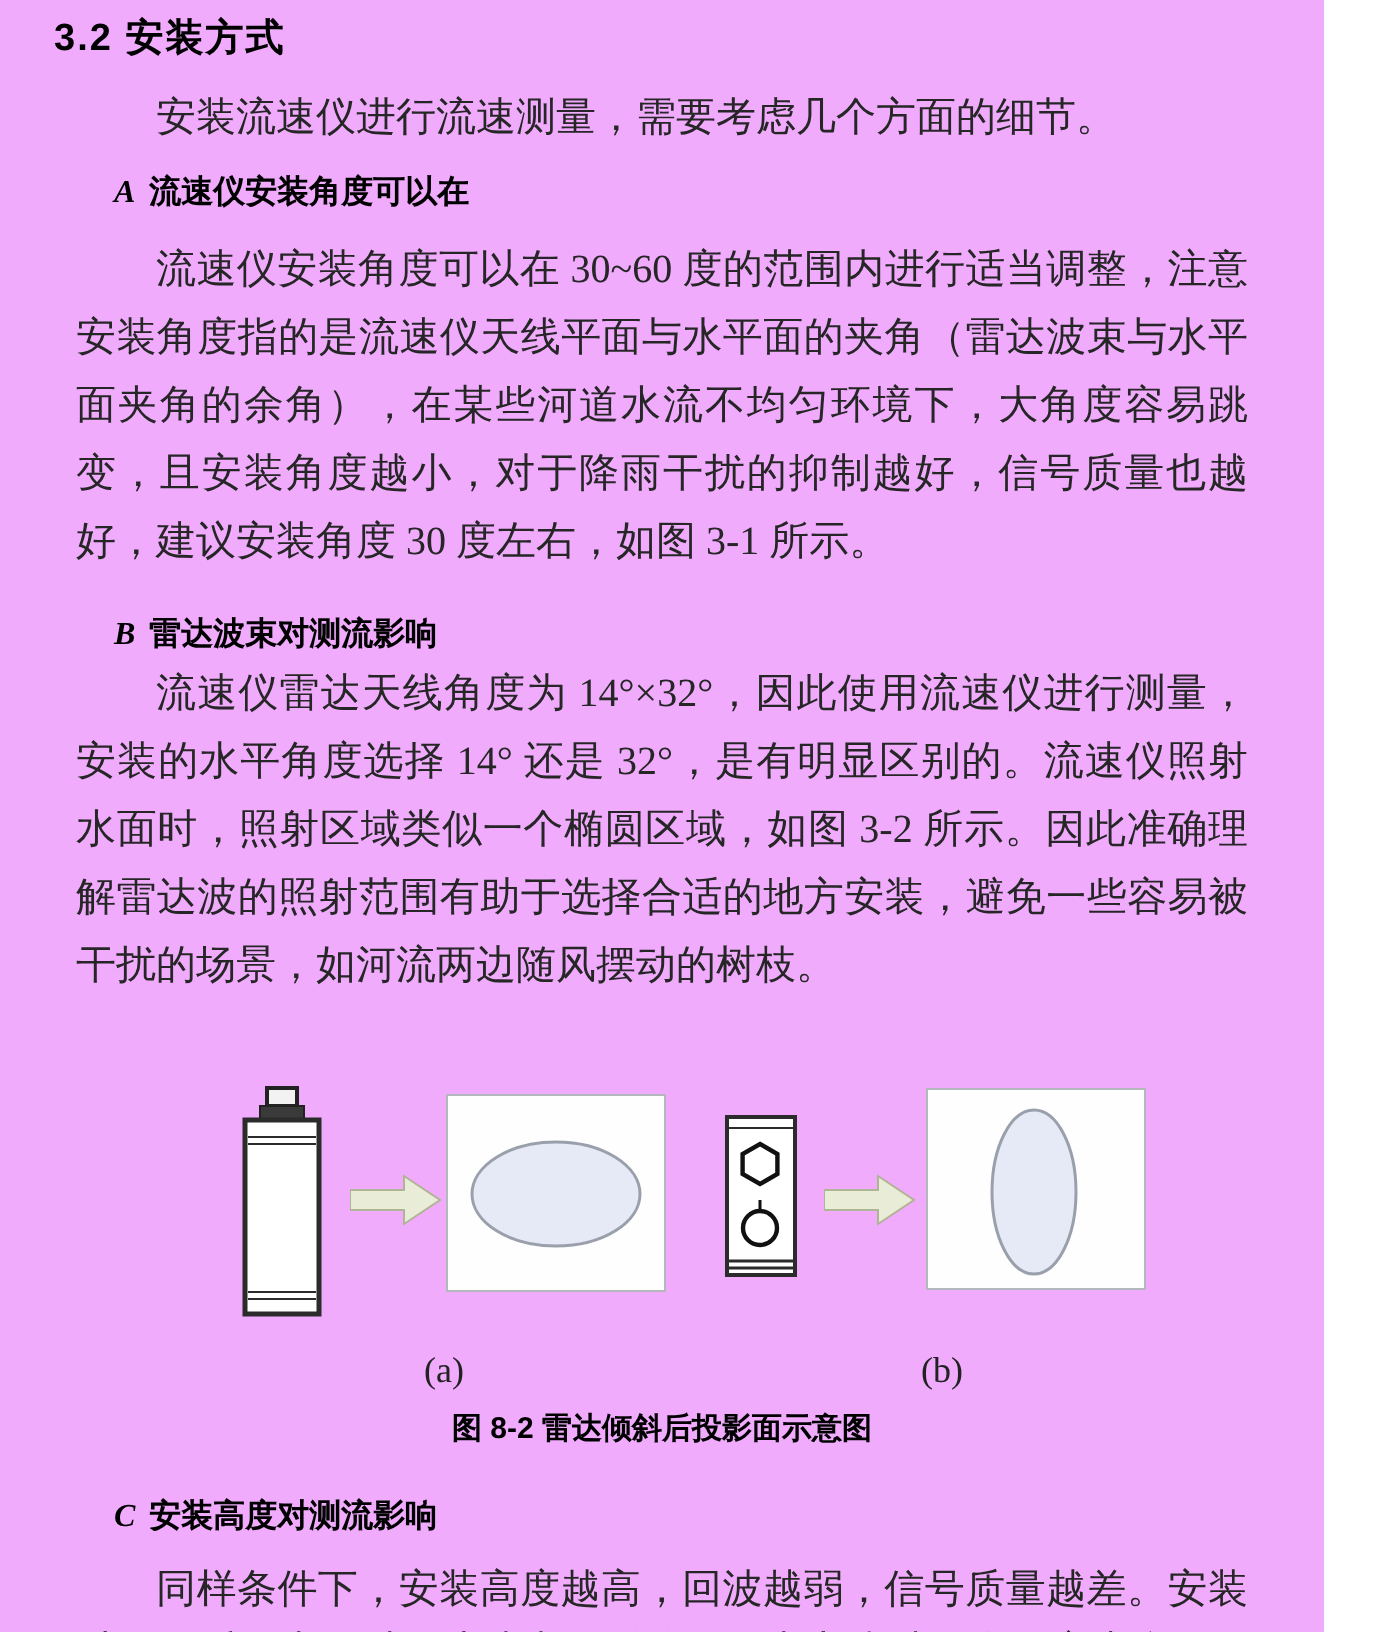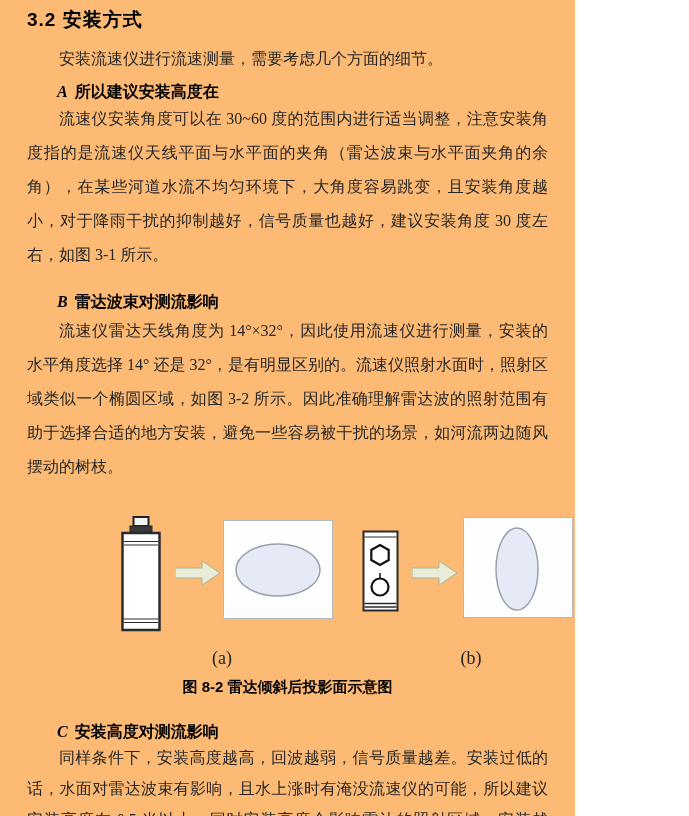--- a/index.html
+++ b/index.html
@@ -1,34 +1,34 @@
 <!DOCTYPE html>
 <html><head>
 <meta charset="utf-8">
 <style>
   html,body{margin:0;padding:0;background:#ffffff;}
   .page{
-    position:relative;width:575px;height:816px;box-sizing:border-box;
-    padding:0 27px;background:#fdba74;overflow:hidden;
+    position:relative;width:662px;height:816px;box-sizing:border-box;
+    padding:0 27px;background:#f0abfc;overflow:hidden;
     font-family:"Liberation Serif","DejaVu Serif",serif;color:#262626;
   }
   .h1{
     margin:8px 0 0 0;font-family:"Liberation Sans","DejaVu Sans",sans-serif;
     font-weight:700;font-size:19px;line-height:24px;color:#000;letter-spacing:1px;
   }
   .sub{
     margin:0 0 0 30px;font-family:"Liberation Sans","DejaVu Sans",sans-serif;
     font-weight:700;font-size:16px;line-height:20px;color:#000;
   }
   .sub .ltr{font-style:italic;font-family:"Liberation Serif",serif;margin-right:7px;}
   .sub-a{margin-top:6px;}
   .sub-b{margin-top:20px;}
   .sub-c{margin-top:18px;}
   p.body{
-    margin:0;font-size:16px;line-height:34px;text-align:justify;
+    margin:11px;font-size:20px;line-height:34px;text-align:justify;
     text-indent:2em;color:#262626;
   }
   p.intro{margin-top:10px;}
   p.a1{margin-top:2px;}
   p.bp{margin-top:2px;}
   p.cp{line-height:31px;}
   .figure{position:relative;height:220px;margin:0;}
   .fig-abs{position:absolute;}
   .fig-label{
     position:absolute;width:60px;text-align:center;
@@ -43,21 +43,21 @@
 </style>
 </head>
 <body>
 
 <div class="page">
 
   <h1 class="h1">3.2 安装方式</h1>
 
   <p class="body intro">安装流速仪进行流速测量，需要考虑几个方面的细节。</p>
 
-  <h2 class="sub sub-a"><span class="ltr">A</span><span>所以建议安装高度在</span></h2>
+  <h2 class="sub sub-a"><span class="ltr">A</span><span>流速仪安装角度可以在</span></h2>
   <p class="body">流速仪安装角度可以在 30~60 度的范围内进行适当调整，注意安装角度指的是流速仪天线平面与水平面的夹角（雷达波束与水平面夹角的余角），在某些河道水流不均匀环境下，大角度容易跳变，且安装角度越小，对于降雨干扰的抑制越好，信号质量也越好，建议安装角度 30 度左右，如图 3-1 所示。</p>
 
   <h2 class="sub sub-b"><span class="ltr">B</span><span>雷达波束对测流影响</span></h2>
   <p class="body bp">流速仪雷达天线角度为 14°×32°，因此使用流速仪进行测量，安装的水平角度选择 14° 还是 32°，是有明显区别的。流速仪照射水面时，照射区域类似一个椭圆区域，如图 3-2 所示。因此准确理解雷达波的照射范围有助于选择合适的地方安装，避免一些容易被干扰的场景，如河流两边随风摆动的树枝。</p>
 
   <div class="figure">
 
     <svg class="fig-abs" style="left:94px;top:32px;" width="40" height="116" viewBox="0 0 40 116">
       <rect x="12.5" y="1" width="15" height="9" fill="#f2f2f2" stroke="#222222" stroke-width="2"></rect>
       <rect x="9" y="10" width="22" height="7" fill="#3a3a3a" stroke="#222222" stroke-width="1"></rect>

